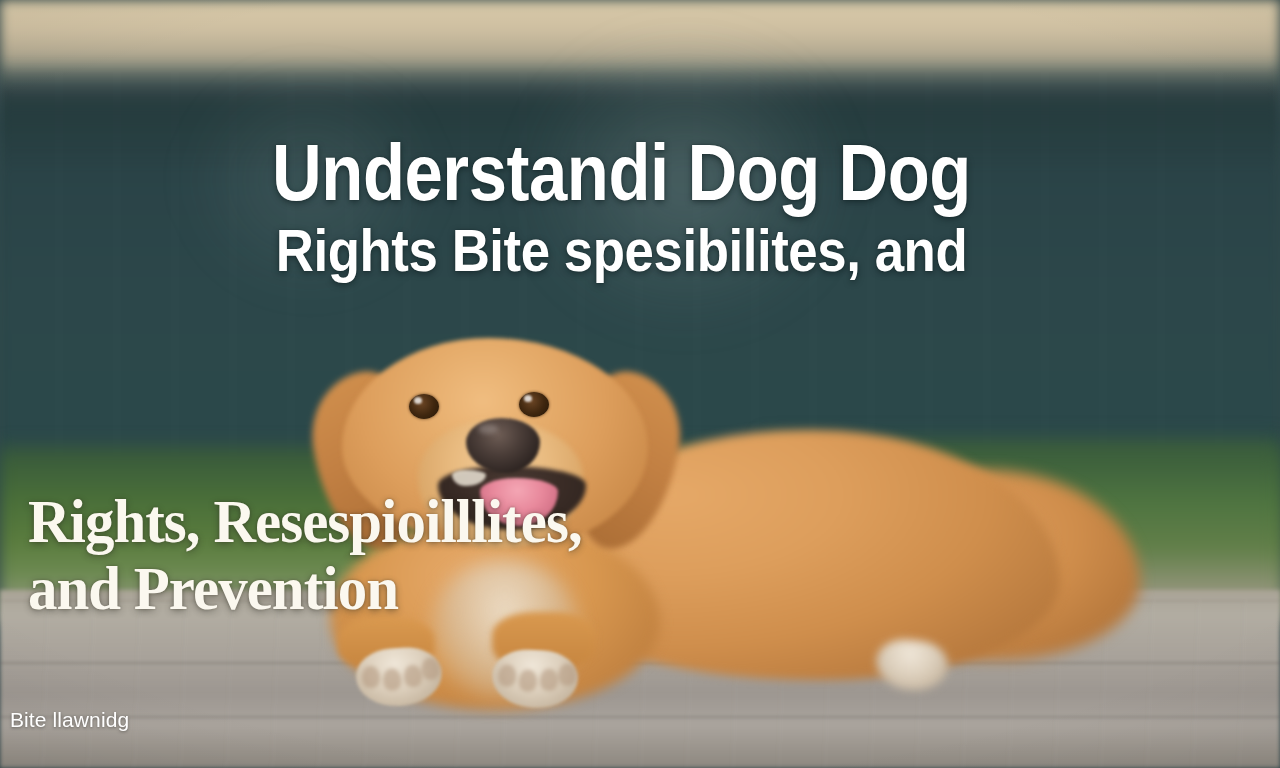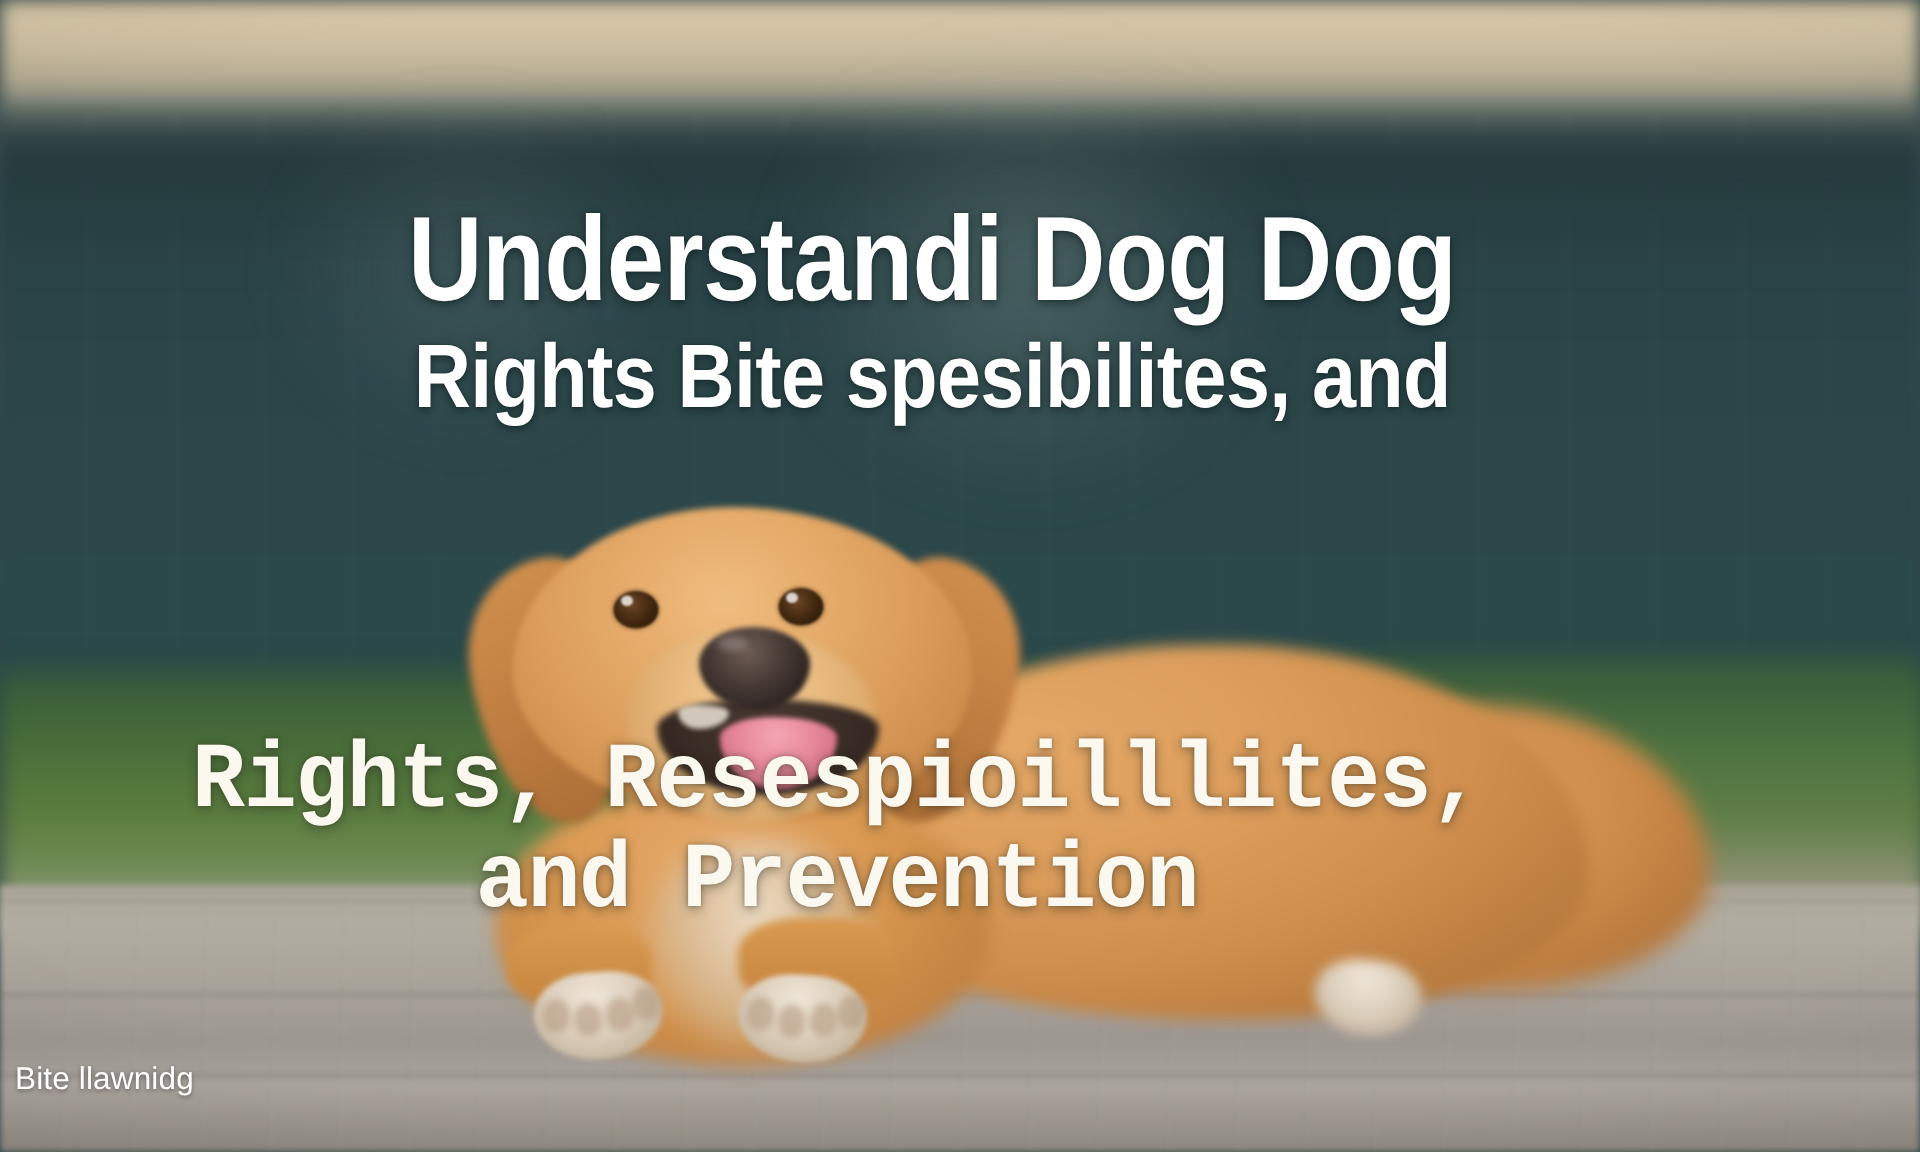--- a/index.html
+++ b/index.html
@@ -342,23 +342,23 @@
   .title-top .l2 {
     display: block;
     font-size: 60px;
     transform: scaleX(0.88);
   }
 
   .title-lower {
     position: absolute;
     left: 0; top: 488px;
     width: 1116px;
-    text-align: center;
+    text-align: left;
     color: #fbf8ef;
-    font-family: Liberation Mono, monospace;
+    font-family: Liberation Serif, serif;
     font-weight: 700;
     letter-spacing: -1px;
     line-height: 1.08;
     text-shadow: 0 2px 8px rgba(40,40,30,0.45), 0 0 3px rgba(60,55,40,0.35);
   }
   .title-lower .l3 { display: block; font-size: 62px; transform: scaleX(0.95); }
   .title-lower .l4 { display: block; font-size: 62px; transform: scaleX(0.95); }
 
   .watermark {
     position: absolute;

